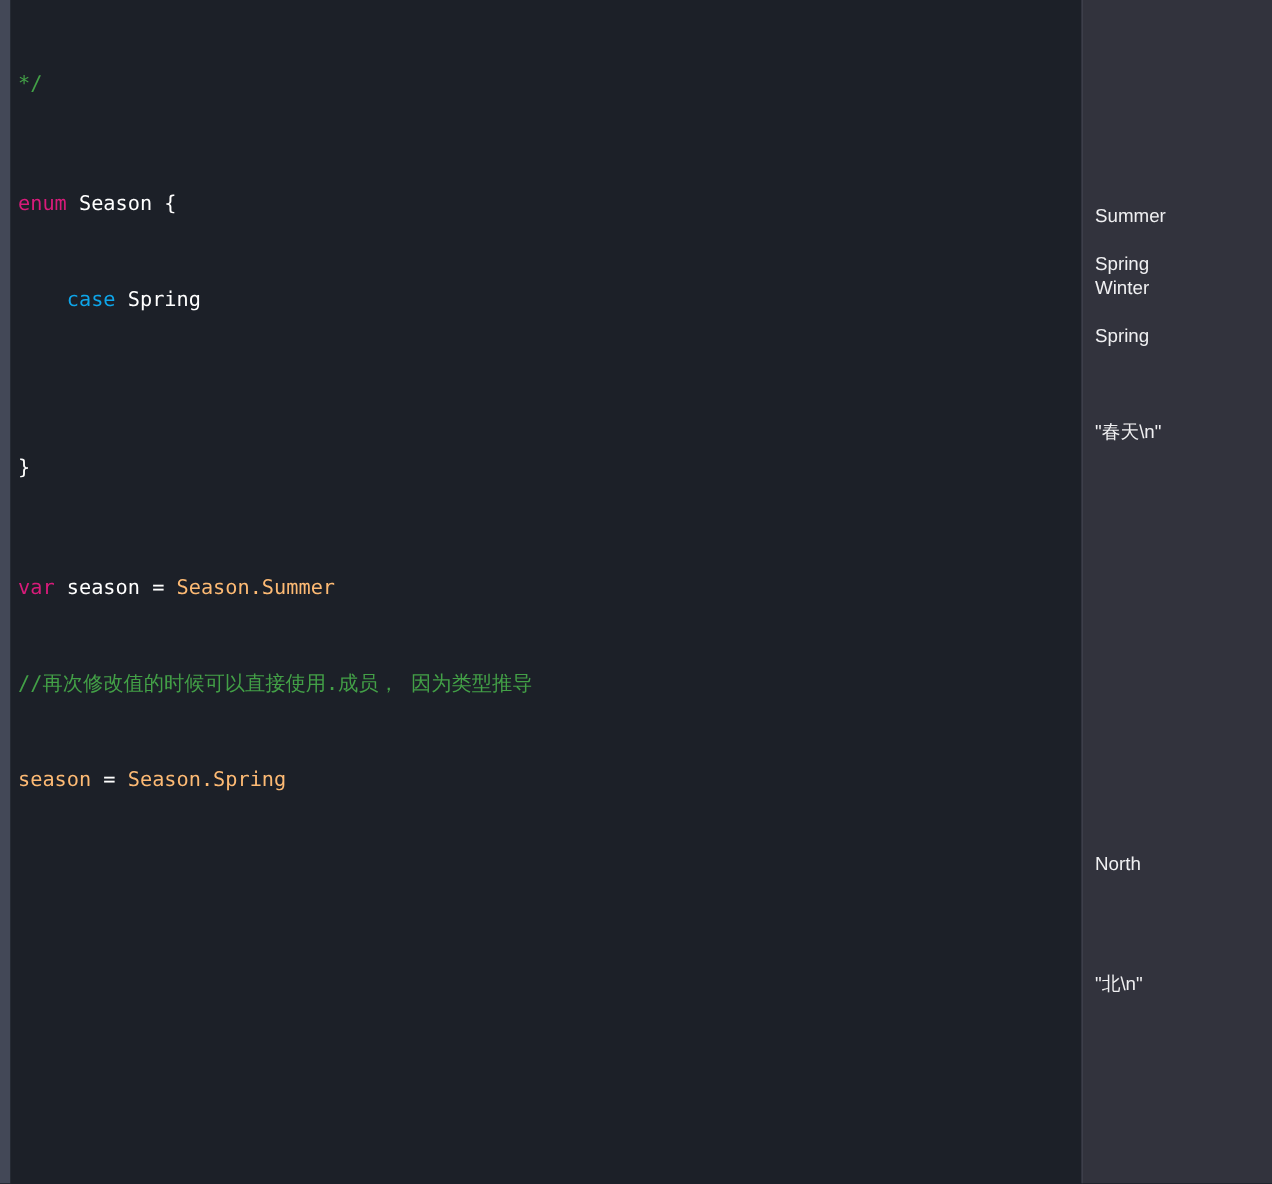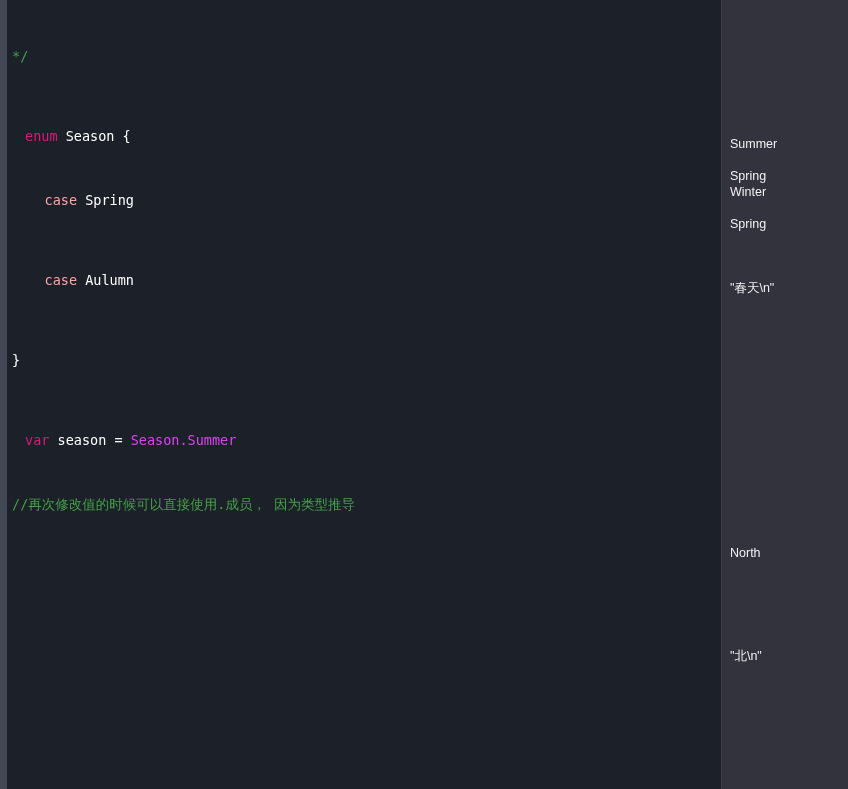--- a/index.html
+++ b/index.html
@@ -49,23 +49,23 @@
     color: #e8eaf0;
     letter-spacing: 0px;
   }
   .line {
     height: 16px;
     white-space: pre;
   }
 
   
   .cmt  { color: #43a047; }
-  .kw   { color: #d81b7a; margin-left: 13px; }          
-  .kw2  { color: #fca5a5; }          
-  .type { color: #d946ef; }          
+  .kw   { color: #d81b7a; }          
+  .kw2  { color: #0ea5e9; }          
+  .type { color: #fdba74; }          
   .plain{ color: #ffffff; }          
   .brace{ color: #ffffff; }
 
   
   .sidebar {
     position: relative;
     width: 127px;
     flex: 0 0 127px;
     height: 789px;
     background: #32333d;
@@ -93,30 +93,30 @@
     <div class="code">
 
       <div class="line"><span class="cmt">*/</span></div>
 
 
       <div class="line"><span class="kw">enum</span><span class="plain"> </span><span class="plain">Season</span><span class="plain"> </span><span class="brace">{</span></div>
 
       <div class="line"><span class="plain">    </span><span class="kw2">case</span><span class="plain"> </span><span class="plain">Spring</span></div>
 
 
-      <div class="line"><span class="plain">    </span><span class="kw2">case</span><span class="plain"> </span><span class="plain">Aulumn</span></div>
 
 
       <div class="line"><span class="brace">}</span></div>
 
 
       <div class="line"><span class="kw">var</span><span class="plain"> </span><span class="plain">season = </span><span class="type">Season.Summer</span></div>
 
       <div class="line"><span class="cmt">//再次修改值的时候可以直接使用.成员， 因为类型推导</span></div>
 
+      <div class="line"><span class="type">season</span><span class="plain"> = </span><span class="type">Season.Spring</span></div>
 
       
 
       
 
       
 
       
 
       
@@ -189,17 +189,17 @@
 
     </div>
   </div>
 
   <div class="sidebar">
     <div class="result" style="top:136px">Summer</div>
     <div class="result" style="top:168px">Spring</div>
     <div class="result" style="top:184px">Winter</div>
     <div class="result" style="top:216px">Spring</div>
     <div class="result" style="top:280px">"春天\n"</div>
-    <div class="result" style="top:545px">North</div>
+    <div class="result" style="top:568px">North</div>
     <div class="result" style="top:648px">"北\n"</div>
   </div>
 
 </div>
 
 </body></html>

